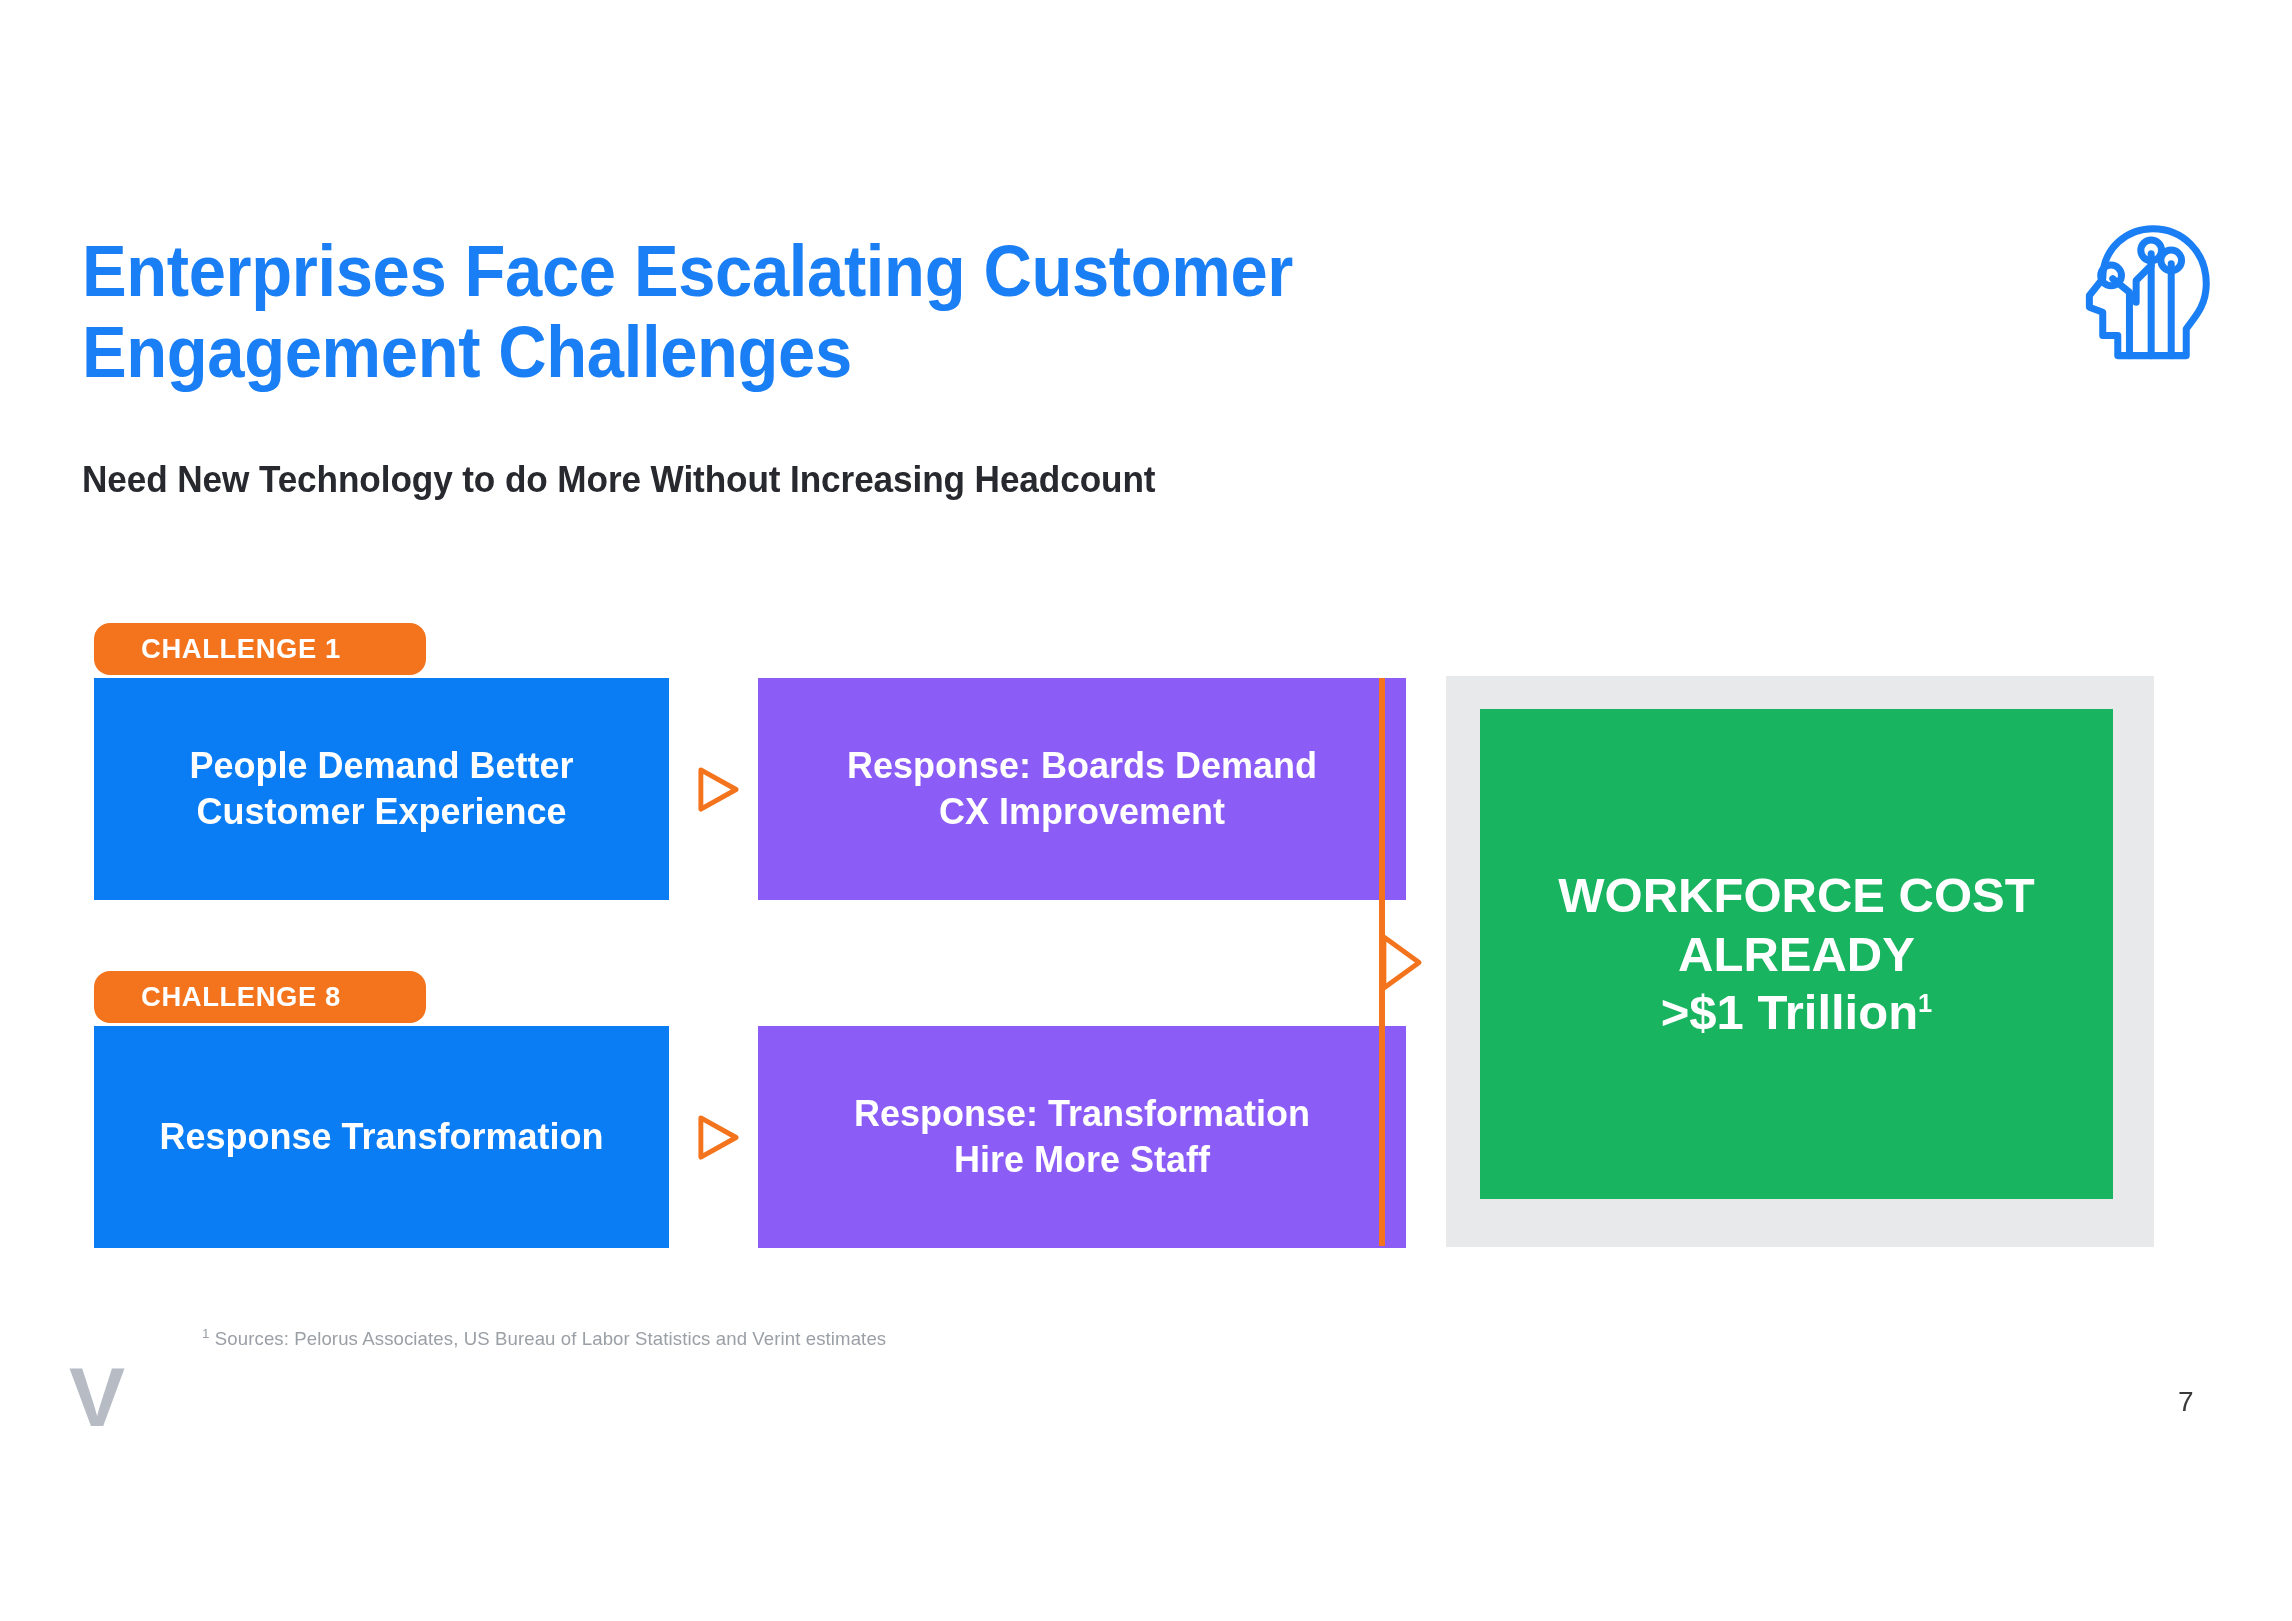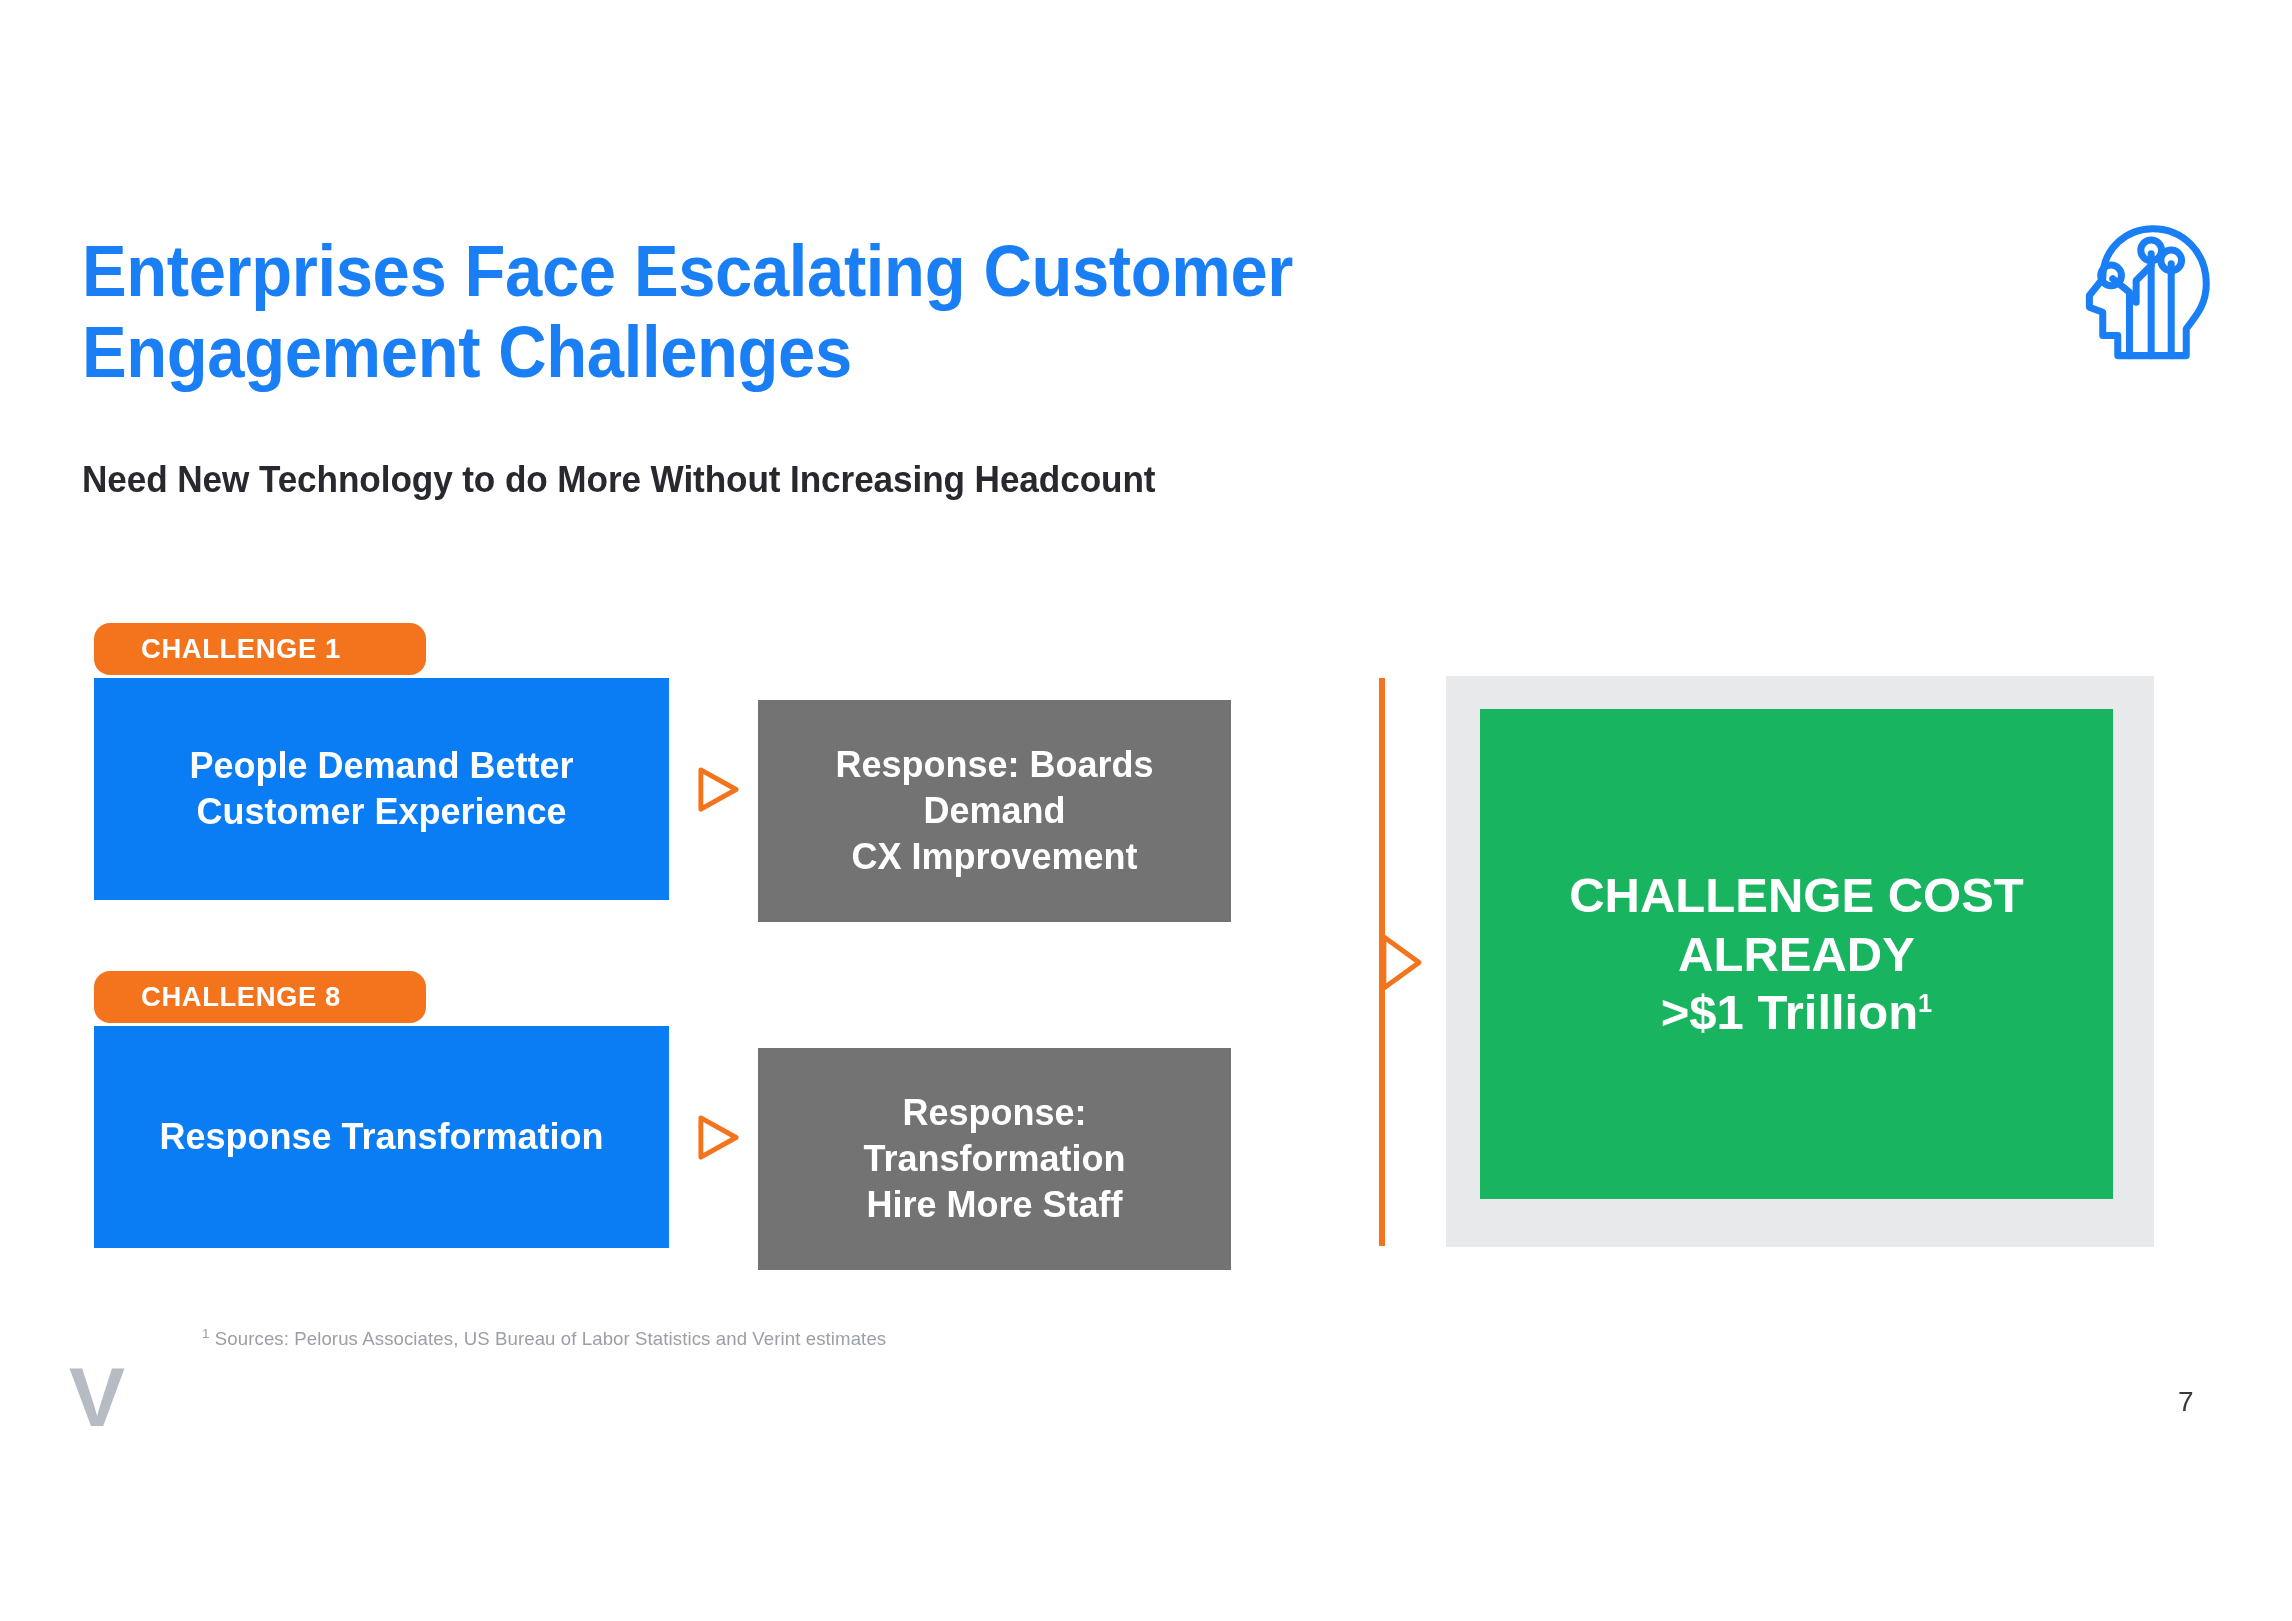--- a/index.html
+++ b/index.html
@@ -84,21 +84,21 @@
     justify-content: center;
     text-align: center;
     color: #ffffff;
     font-size: 36px;
     line-height: 1.28;
     font-weight: 700;
     box-sizing: border-box;
     padding: 0 21px;
   }
   .box-blue { background: #0a7df5; width: 575px; height: 222px; left: 94px; }
-  .box-navy { background: #737373; width: 473px; height: 222px; left: 758px; margin-top: 22px; }
+  .box-navy { background: #8b5cf6; width: 648px; height: 222px; left: 758px; }
   .row1 { top: 678px; }
   .row2 { top: 1026px; }
 
   
   .tri-small {
     position: absolute;
     left: 695px;
     width: 45px;
     height: 47px;
   }
@@ -256,21 +256,21 @@
   <div class="divider"></div>
   <div class="tri-mid">
     <svg viewBox="0 0 44 60" width="43" height="59" aria-hidden="true">
       <polygon points="4,4 40,30 4,56" fill="#ffffff" stroke="#f4741e" stroke-width="5" stroke-linejoin="round"></polygon>
     </svg>
   </div>
 
   <div class="frame-gray"></div>
   <div class="panel-green">
     <span>
-      <span>CHALLENGE COST</span><br>
+      <span>WORKFORCE COST</span><br>
       <span>ALREADY</span><br>
       <span>&gt;$1 Trillion</span><span class="sup">1</span>
     </span>
   </div>
 
   <div class="logo-v">V</div>
   <div class="footnote"><span class="sup">1</span><span> Sources: Pelorus Associates, US Bureau of Labor Statistics and Verint estimates</span></div>
   <div class="page-num">7</div>
 
 </div>

